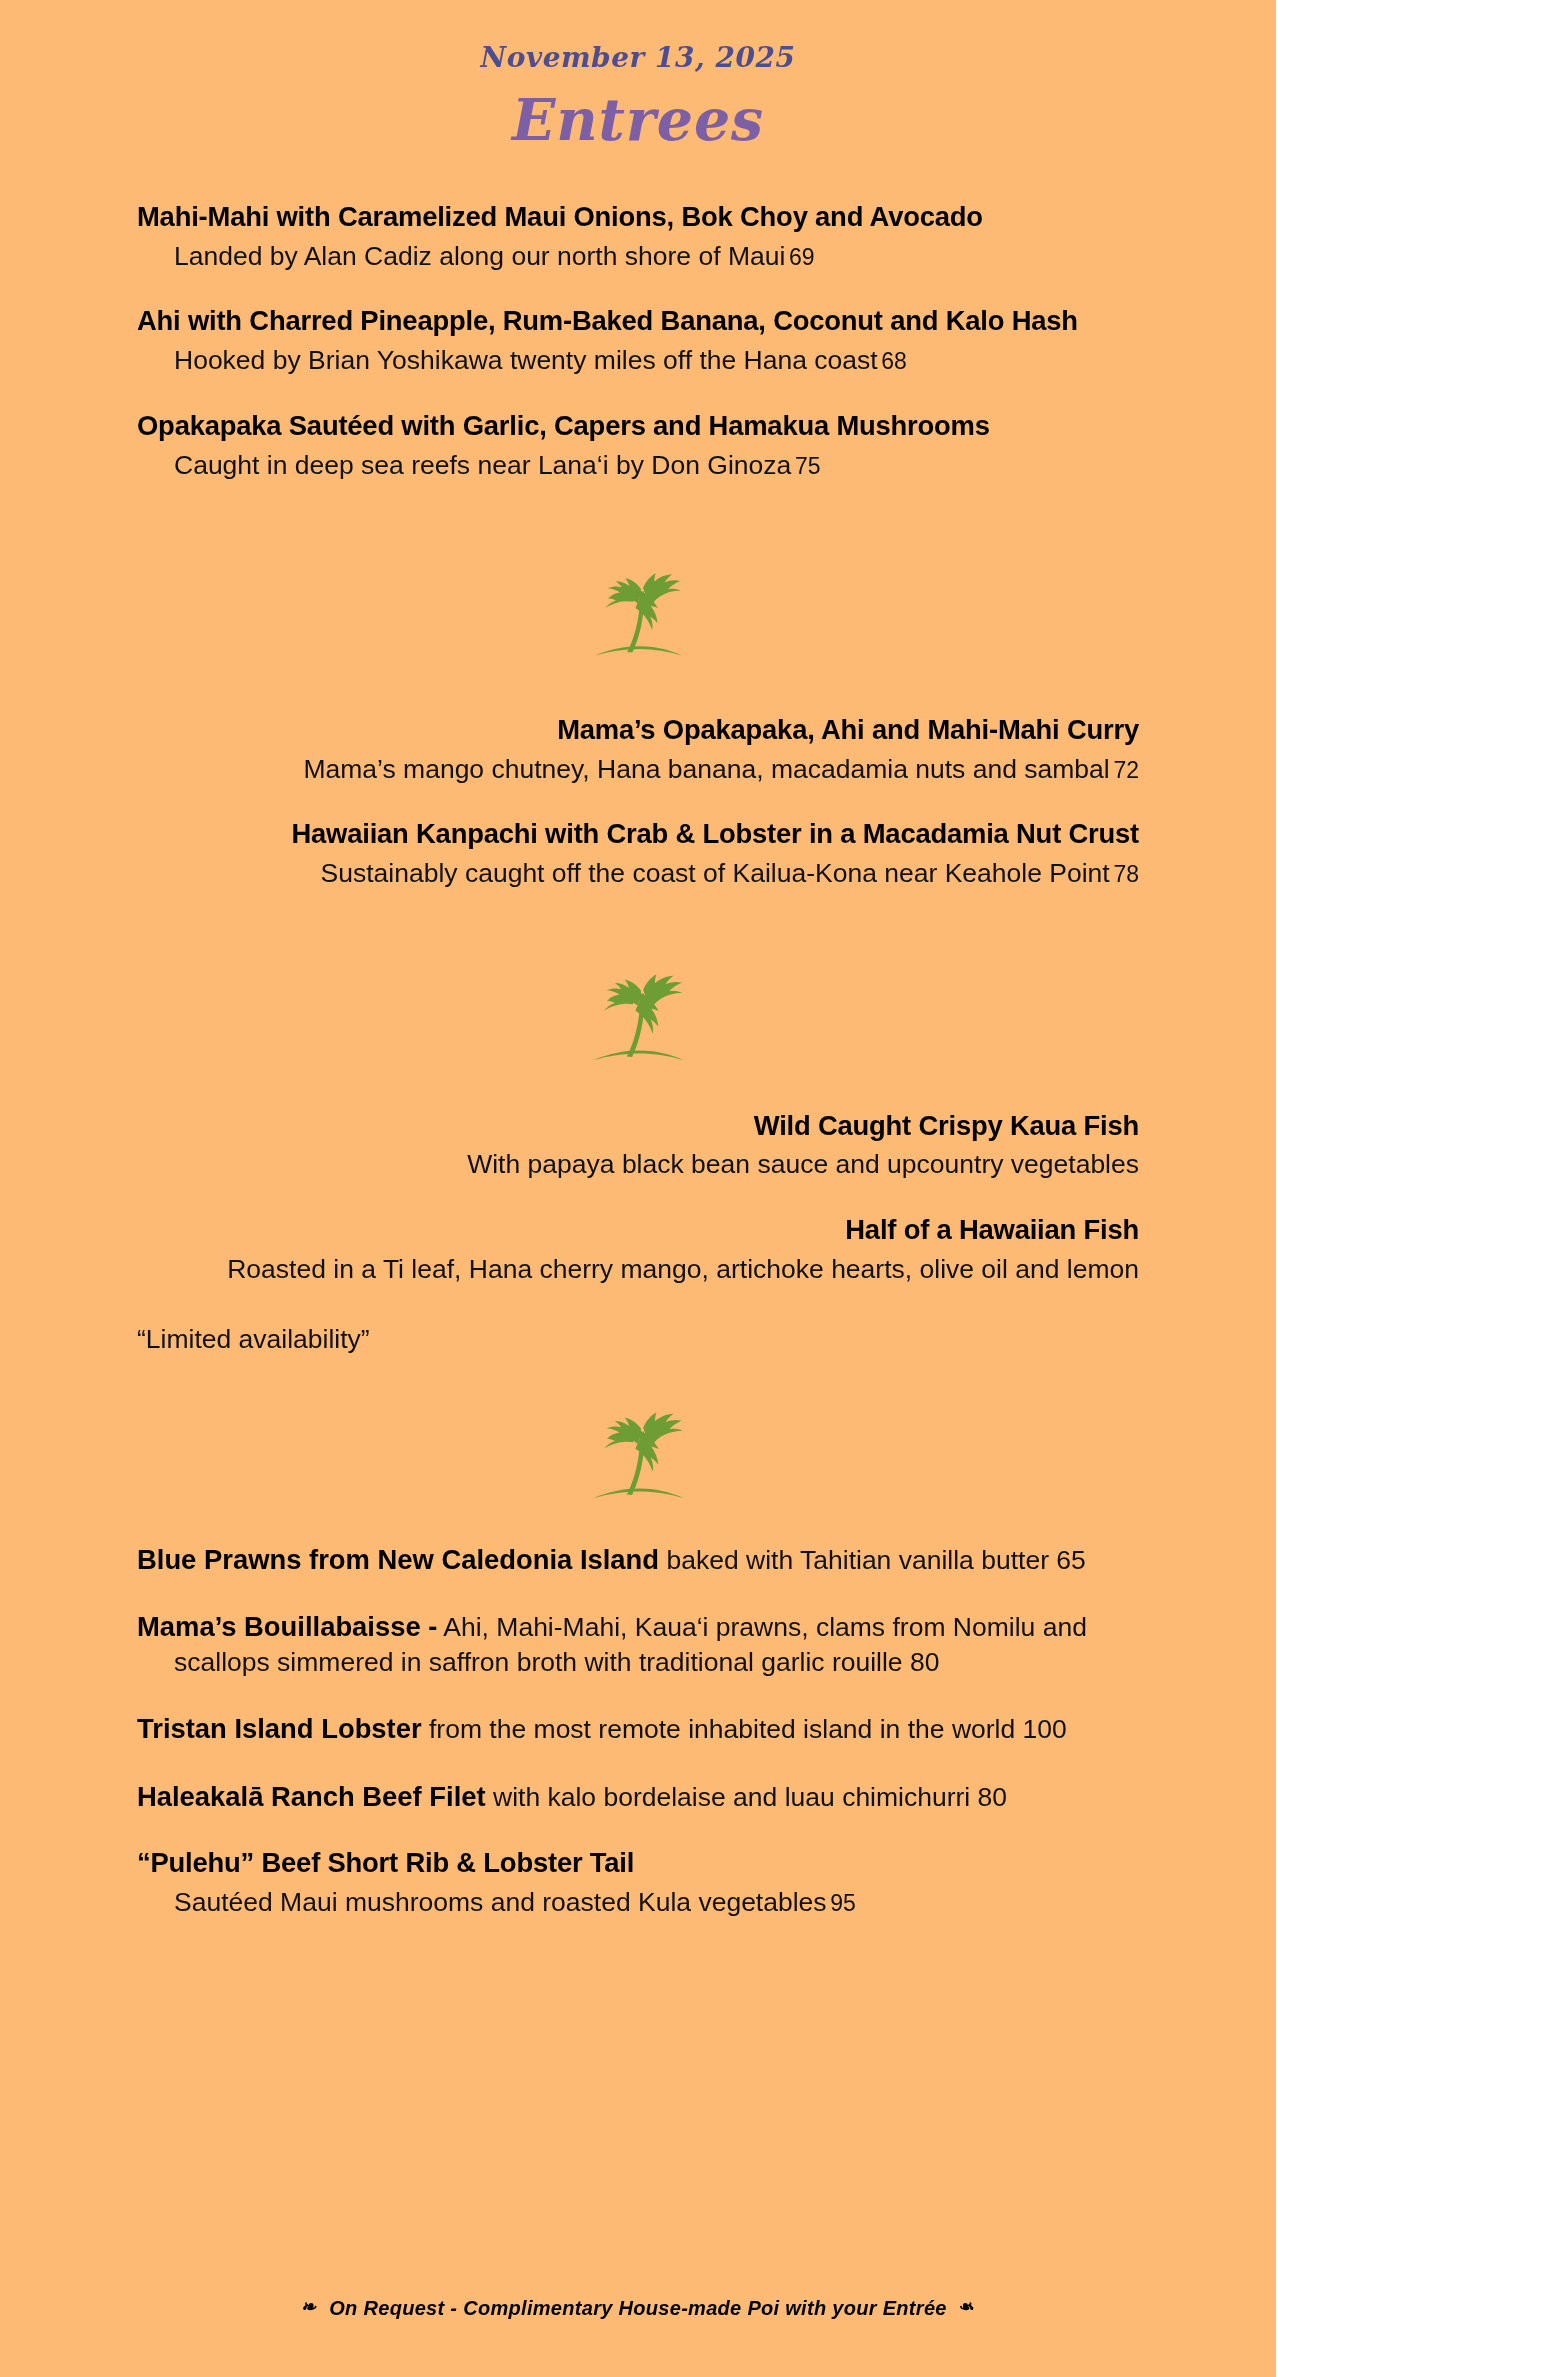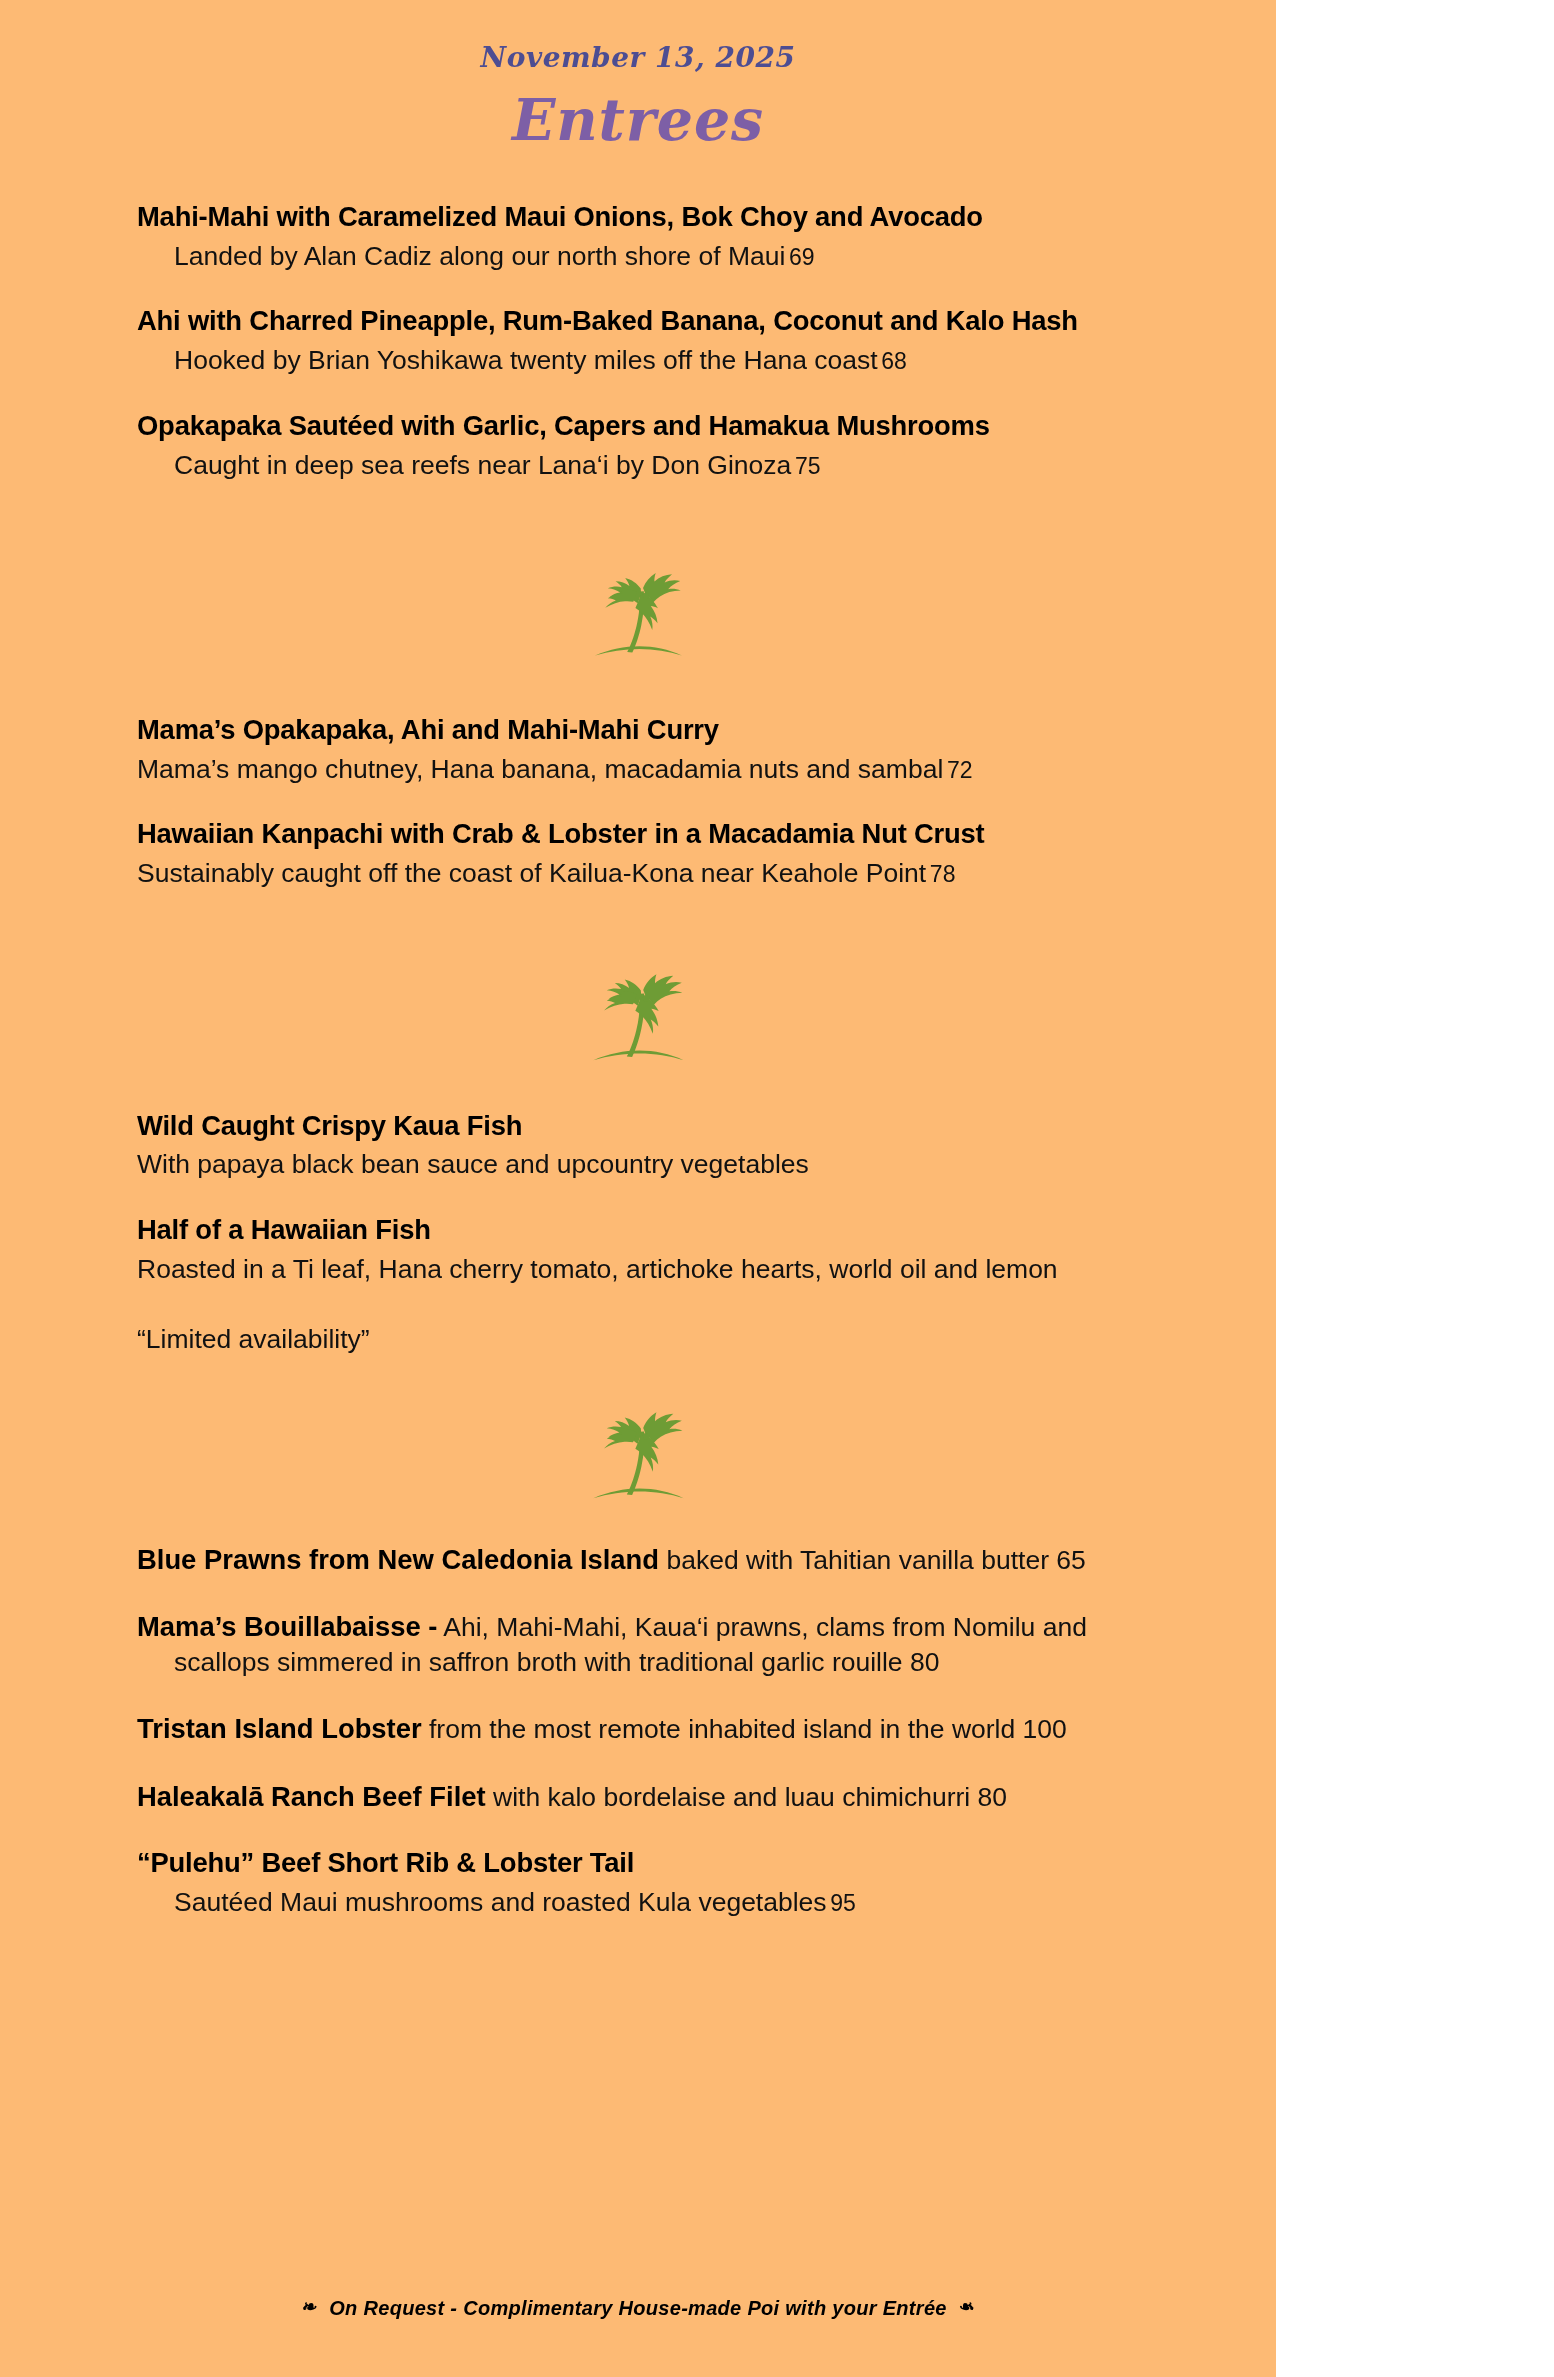--- a/index.html
+++ b/index.html
@@ -75,21 +75,21 @@
     line-height: 1.3;
     margin-top: 4.6px;
     padding-left: 37px;
   }
   .price {
     font-size: 23px;
     margin-left: 3.7px;
   }
 
   
-  .item.centered { text-align: left; }
+  .item.centered { text-align: right; }
   .item.centered .item-desc { padding-left: 0; }
 
   
   .item-inline {
     font-family: "Liberation Sans", sans-serif;
     font-size: 26.5px;
     line-height: 1.32;
     color: #111;
   }
   .item-inline .lead {
@@ -238,21 +238,21 @@
 
     <div>
 
       <div class="item centered">
         <div class="item-title">Wild Caught Crispy Kaua Fish</div>
         <div class="item-desc">With papaya black bean sauce and upcountry vegetables</div>
       </div>
 
       <div class="item centered tight">
         <div class="item-title">Half of a Hawaiian Fish</div>
-        <div class="item-desc">Roasted in a Ti leaf, Hana cherry tomato, artichoke hearts, world oil and lemon</div>
+        <div class="item-desc">Roasted in a Ti leaf, Hana cherry mango, artichoke hearts, olive oil and lemon</div>
       </div>
 
       <div class="note-line">“Limited availability”</div>
 
     </div>
 
     <div class="sp-5"></div>
 
     <div class="divider">
       <span>

